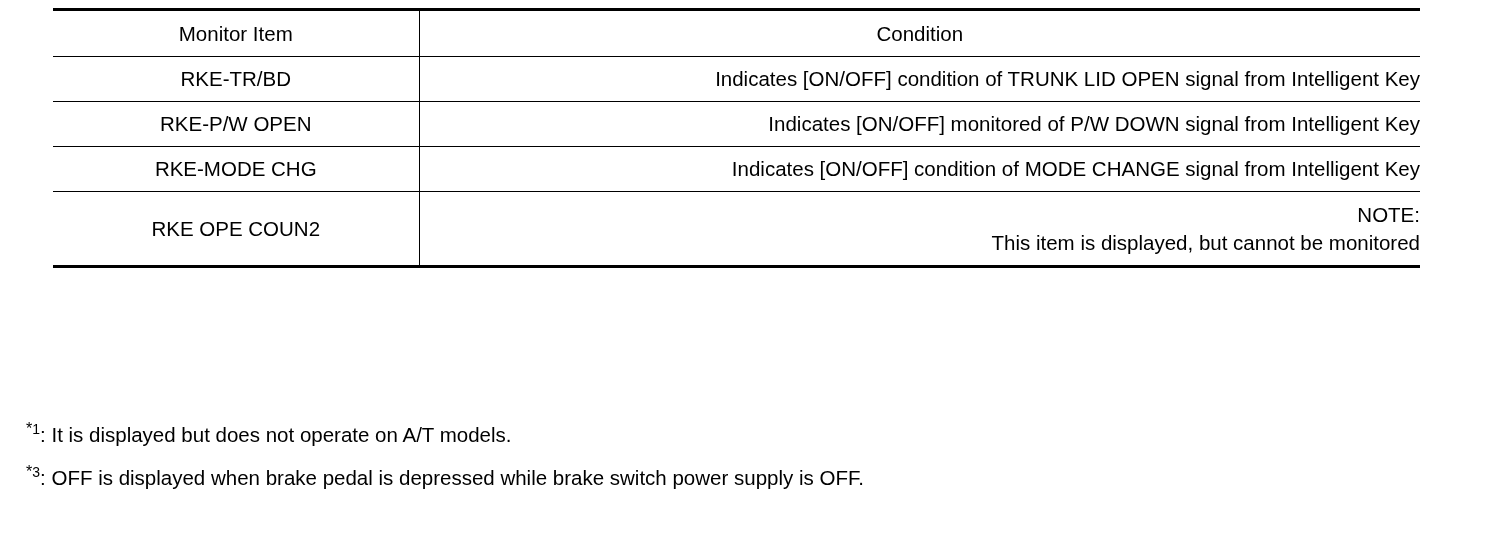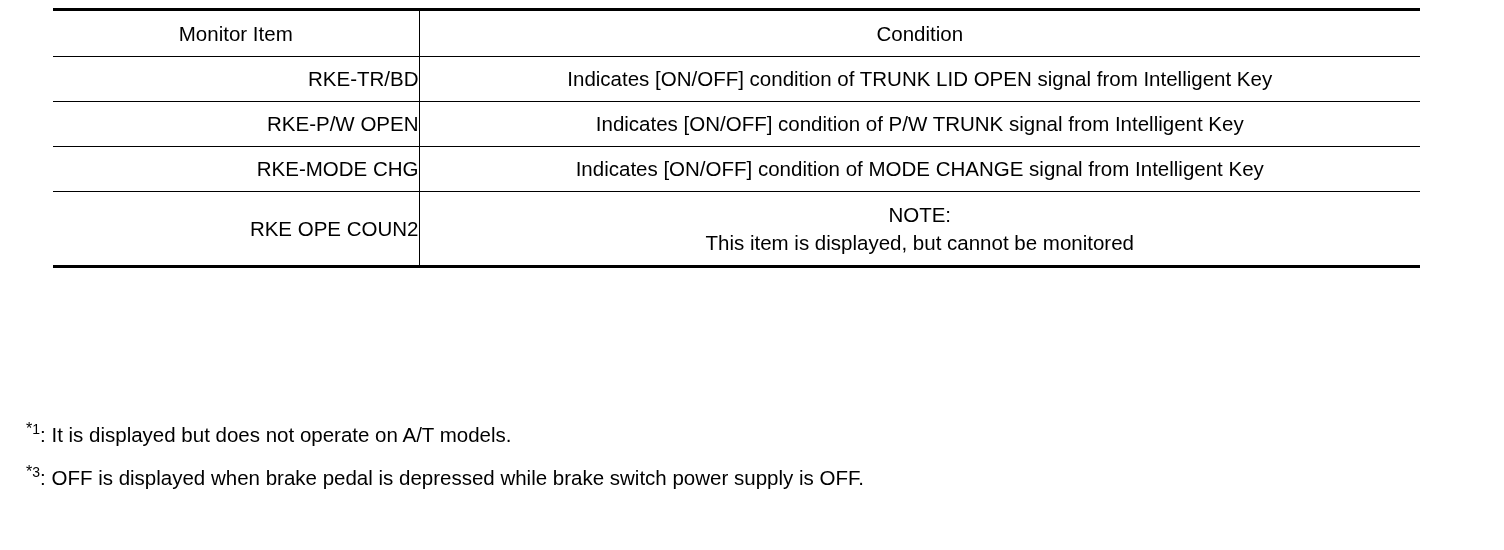--- a/index.html
+++ b/index.html
@@ -47,25 +47,25 @@
   }
 
   
   .monitor-table thead th { border-top: 3.4px solid #000; }
   .monitor-table tbody tr:last-child td { border-bottom: 3.4px solid #000; }
 
   
   .monitor-table .cell-item { border-right: 1.6px solid #000; }
 
   .cell-item {
-    text-align: right;
+    text-align: center;
     padding-left: 14px;
   }
   .cell-cond {
-    text-align: center;
+    text-align: right;
     padding-left: 15px;
     padding-right: 6px;
   }
 
   .head-item, .head-cond {
     text-align: center;
     padding-left: 0;
     padding-right: 0;
   }
 
@@ -133,21 +133,21 @@
         <td class="cell-item">RKE-TR/BD</td>
         <td class="cell-cond">
           <span class="cond-line">Indicates [ON/OFF] condition of TRUNK LID OPEN signal from Intelligent Key</span>
         </td>
       </tr>
 
 
       <tr class="row-1line">
         <td class="cell-item">RKE-P/W OPEN</td>
         <td class="cell-cond">
-          <span class="cond-line">Indicates [ON/OFF] condition of P/W TRUNK signal from Intelligent Key</span>
+          <span class="cond-line">Indicates [ON/OFF] monitored of P/W DOWN signal from Intelligent Key</span>
         </td>
       </tr>
 
       <tr class="row-1line">
         <td class="cell-item">RKE-MODE CHG</td>
         <td class="cell-cond">
           <span class="cond-line">Indicates [ON/OFF] condition of MODE CHANGE signal from Intelligent Key</span>
         </td>
       </tr>
 

